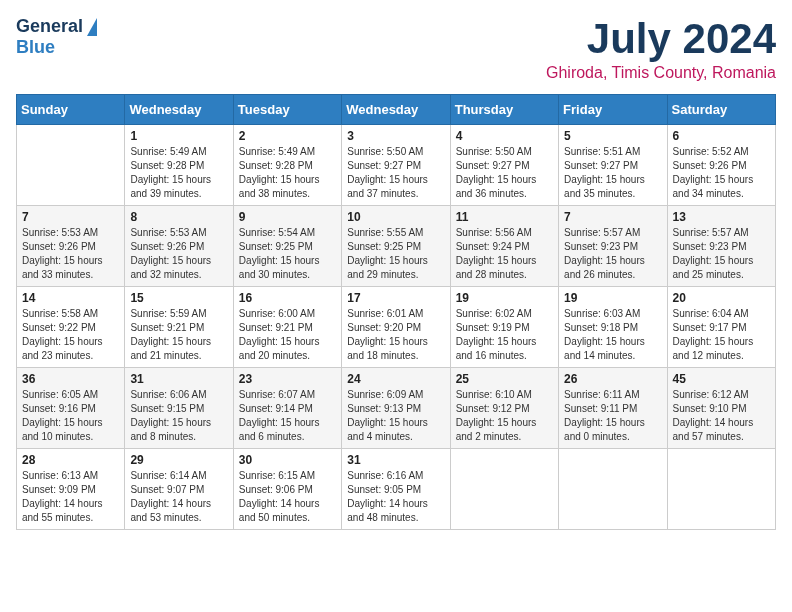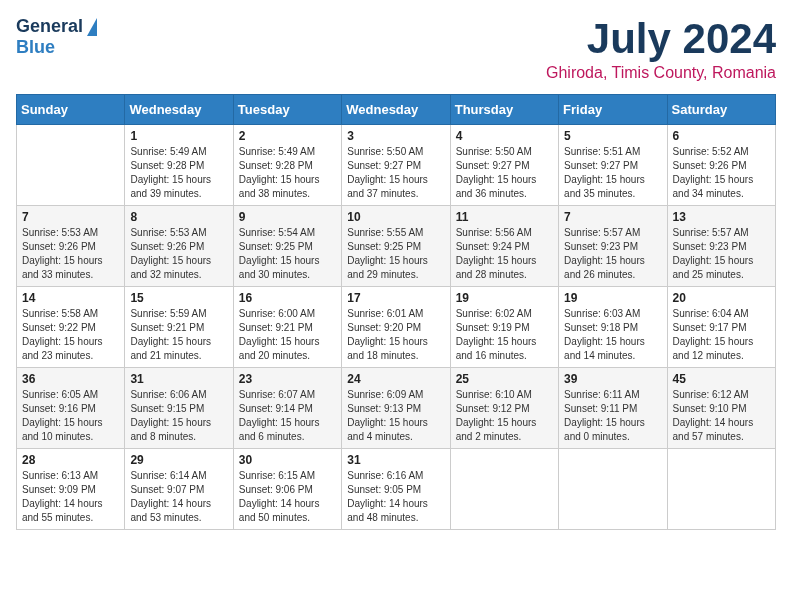--- a/index.html
+++ b/index.html
@@ -234,21 +234,21 @@
         </td>
         <td>
           <span class="day-number">24</span>
           <div class="day-info">Sunrise: 6:09 AM<br>Sunset: 9:13 PM<br>Daylight: 15 hours and 4 minutes.</div>
         </td>
         <td>
           <span class="day-number">25</span>
           <div class="day-info">Sunrise: 6:10 AM<br>Sunset: 9:12 PM<br>Daylight: 15 hours and 2 minutes.</div>
         </td>
         <td>
-          <span class="day-number">39</span>
+          <span class="day-number">26</span>
           <div class="day-info">Sunrise: 6:11 AM<br>Sunset: 9:11 PM<br>Daylight: 15 hours and 0 minutes.</div>
         </td>
         <td>
           <span class="day-number">45</span>
           <div class="day-info">Sunrise: 6:12 AM<br>Sunset: 9:10 PM<br>Daylight: 14 hours and 57 minutes.</div>
         </td>
       </tr>
       <tr>
         <td>
           <span class="day-number">28</span>

